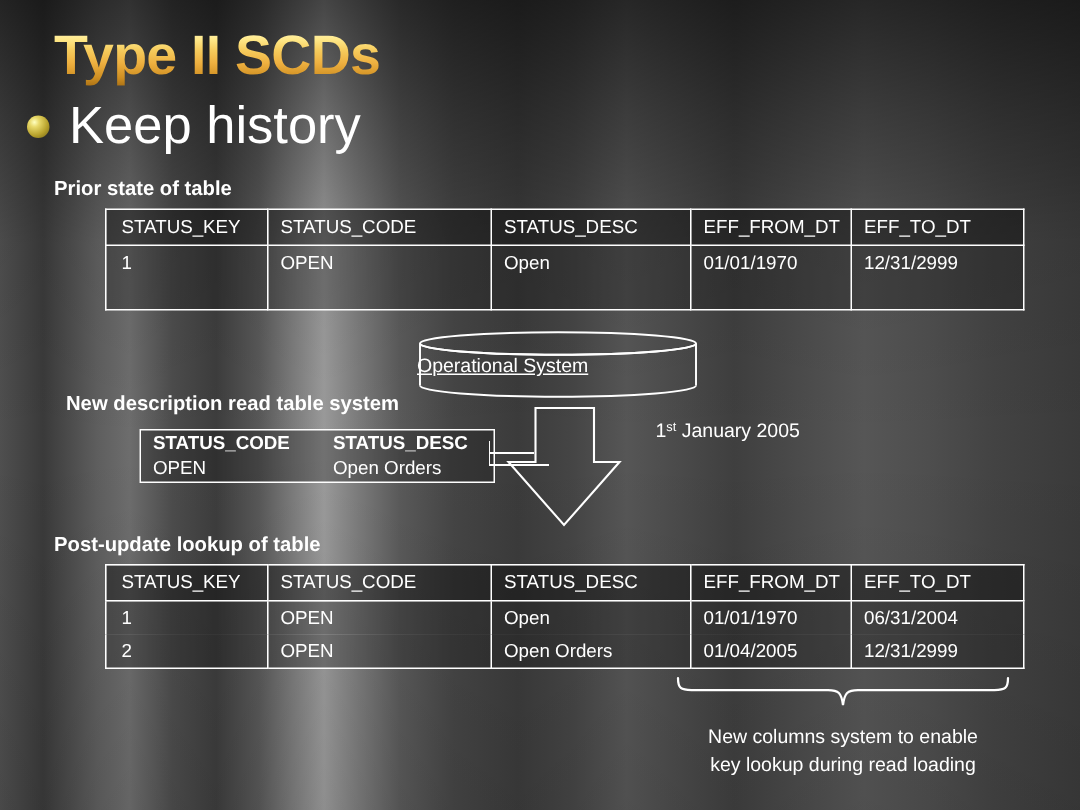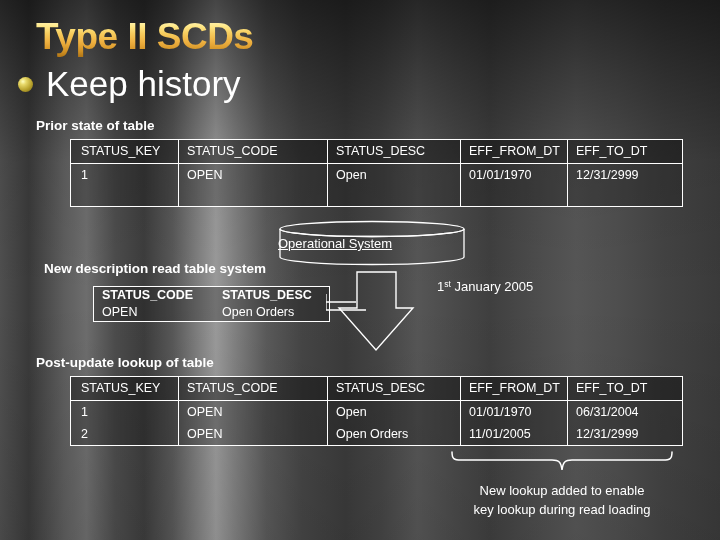--- a/index.html
+++ b/index.html
@@ -291,28 +291,28 @@
         <td class="num" style="border-bottom:none">1</td>
         <td style="border-bottom:none">OPEN</td>
         <td style="border-bottom:none">Open</td>
         <td style="border-bottom:none">01/01/1970</td>
         <td style="border-bottom:none">06/31/2004</td>
       </tr>
       <tr>
         <td class="num" style="border-top:none">2</td>
         <td style="border-top:none">OPEN</td>
         <td style="border-top:none">Open Orders</td>
-        <td style="border-top:none">11/01/2005</td>
+        <td style="border-top:none">01/04/2005</td>
         <td style="border-top:none">12/31/2999</td>
       </tr>
     </tbody>
   </table>
 
   <svg id="brace" viewBox="0 0 228 26">
     <path d="M4,2 C4,9 6,10 13,10 L104,10 C111,10 113,12 114,20 C115,12 117,10 124,10 L215,10 C222,10 224,9 224,2" fill="none" stroke="#ffffff" stroke-width="1.5" stroke-linecap="round"></path>
   </svg>
 
   <div id="footnote">
-    <div>New lookup added to enable</div>
+    <div>New columns system to enable</div>
     <div>key lookup during read loading</div>
   </div>
 
 </div>
 
 </body></html>

